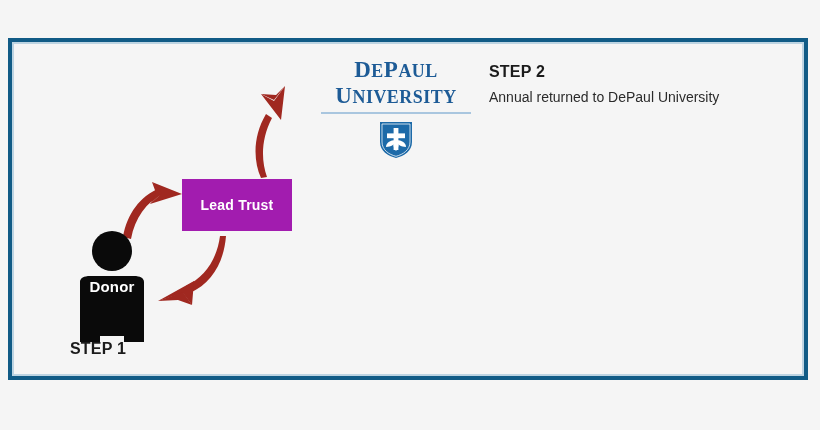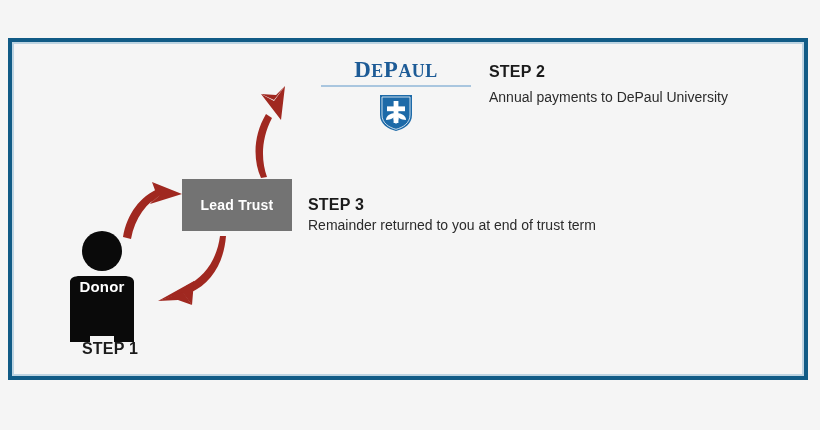--- a/index.html
+++ b/index.html
@@ -70,34 +70,34 @@
     display: flex;
     justify-content: center;
   }
   
   #lead-trust-box {
     position: absolute;
     left: 182px;
     top: 179px;
     width: 110px;
     height: 52px;
-    background: #737373;
+    background: #a21caf;
     display: flex;
     align-items: center;
     justify-content: center;
   }
   #lead-trust-label {
     color: #ffffff;
     font-size: 14px;
     font-weight: 700;
     letter-spacing: 0.2px;
   }
   #donor-figure {
     position: absolute;
-    left: 52px;
+    left: 62px;
     top: 230px;
     width: 100px;
     height: 112px;
   }
   #donor-label {
     position: absolute;
     left: 0;
     top: 48px;
     width: 100px;
     text-align: center;
@@ -134,21 +134,21 @@
   }
   #step3-block .step-heading { margin-bottom: 3px; }
   #step1-block {
     position: absolute;
     left: 70px;
     top: 340px;
     white-space: nowrap;
     display: flex;
     align-items: baseline;
   }
-  #step1-block .step-heading { margin-right: 8px; margin-left: 12px; }
+  #step1-block .step-heading { margin-right: 8px; }
   
   #arrows {
     position: absolute;
     left: 0; top: 0;
     width: 820px;
     height: 430px;
     pointer-events: none;
   }
 </style>
 </head>
@@ -174,49 +174,46 @@
 
     <g>
       <path d="M226,236 C224,262 212,283 190,293 L186,286 C205,277 217,259 220,236 Z" fill="#a02820"></path>
       <path d="M158,301 L194,281 L192,305 L183,293 Z" fill="#a02820"></path>
       <path d="M158,301 L183,292 L192,305 L178,300 Z" fill="#a02820"></path>
     </g>
   </svg>
 
   <div id="logo-block">
     <div class="logo-line" id="logo-line-1"><span>D</span><span class="sc">E</span><span>P</span><span class="sc">A</span><span class="sc">U</span><span class="sc">L</span></div>
+    <div class="logo-line" id="logo-line-2"><span>U</span><span class="sc">N</span><span class="sc">I</span><span class="sc">V</span><span class="sc">E</span><span class="sc">R</span><span class="sc">S</span><span class="sc">I</span><span class="sc">T</span><span class="sc">Y</span></div>
     <div id="logo-rule"></div>
     <div id="shield-wrap">
       <svg width="34" height="38" viewBox="0 0 34 38" xmlns="http://www.w3.org/2000/svg">
         <path d="M1,1 L33,1 L33,21 C33,30 25,35 17,37 C9,35 1,30 1,21 Z" fill="#1d6aa8"></path>
         <path d="M3,3 L31,3 L31,21 C31,29 24,33.5 17,35.3 C10,33.5 3,29 3,21 Z" fill="#1d6aa8" stroke="#ffffff" stroke-width="0.8" opacity="0.95"></path>
 
         <rect x="14.6" y="7" width="4.8" height="22" fill="#ffffff"></rect>
         <rect x="8" y="12.4" width="18" height="4.8" fill="#ffffff"></rect>
 
         <path d="M17,19 C11,19 7,22 7,26 C12,26 16,23 17,20 Z" fill="#ffffff"></path>
         <path d="M17,19 C23,19 27,22 27,26 C22,26 18,23 17,20 Z" fill="#ffffff"></path>
         <path d="M17,17 C14,20 13,25 17,30 C21,25 20,20 17,17 Z" fill="#ffffff"></path>
       </svg>
     </div>
   </div>
 
   <div id="step2-block">
     <div class="step-heading">STEP 2</div>
-    <div class="step-body">Annual payments to DePaul University</div>
+    <div class="step-body">Annual returned to DePaul University</div>
   </div>
 
   <div id="lead-trust-box">
     <span id="lead-trust-label">Lead Trust</span>
   </div>
 
-  <div id="step3-block">
-    <div class="step-heading">STEP 3</div>
-    <div class="step-body">Remainder returned to you at end of trust term</div>
-  </div>
 
   <div id="donor-figure">
     <svg width="100" height="112" viewBox="0 0 100 112" xmlns="http://www.w3.org/2000/svg">
       <circle cx="50" cy="21" r="20" fill="#0a0a0a"></circle>
       <path d="M18,52 C18,48 22,46 28,46 L72,46 C78,46 82,48 82,52
                L82,100 L68,100 L68,78 L32,78 L32,100 L18,100 Z" fill="#0a0a0a"></path>
       <rect x="18" y="52" width="64" height="48" fill="#0a0a0a"></rect>
       <rect x="18" y="96" width="20" height="16" fill="#0a0a0a"></rect>
       <rect x="62" y="96" width="20" height="16" fill="#0a0a0a"></rect>
       <rect x="38" y="96" width="24" height="10" fill="#0a0a0a"></rect>

